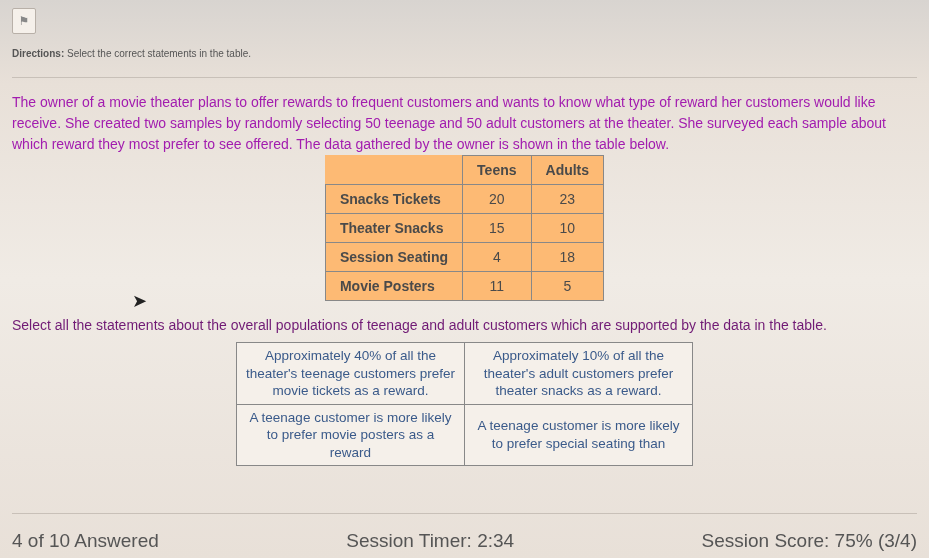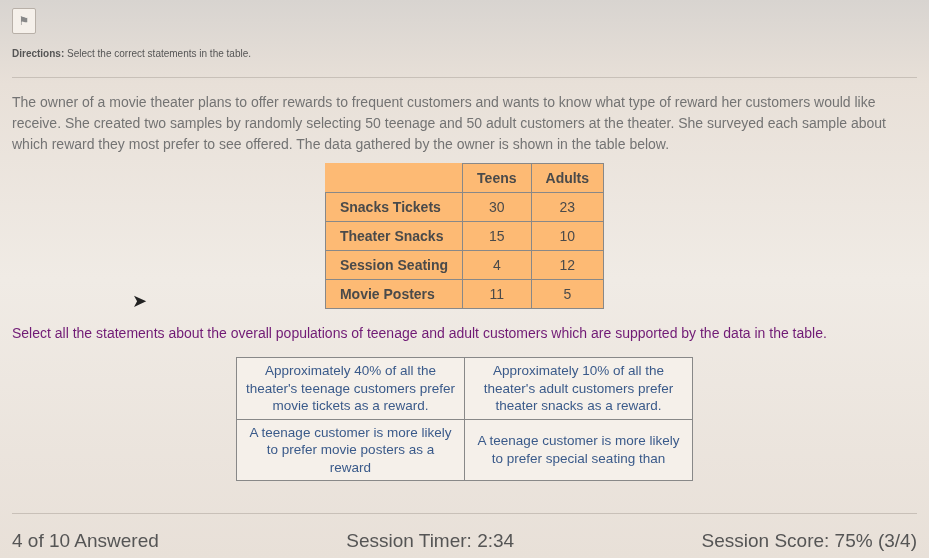--- a/index.html
+++ b/index.html
@@ -32,23 +32,23 @@
       color: #555;
       margin-bottom: 18px;
     }
     .directions b { font-weight: bold; }
     .hr {
       border-top: 1px solid #c8c0b8;
       margin-bottom: 14px;
     }
     .passage {
       font-size: 14px;
-      color: #737373;
+      color: #a21caf;
       line-height: 1.5;
-      margin-bottom: 8px;
+      margin-bottom: 0;
     }
     .data-table {
       border-collapse: collapse;
       margin: 0 auto 16px auto;
       background: #fdba74;
     }
     .data-table th, .data-table td {
       border: 1px solid #888;
       padding: 6px 14px;
       font-size: 14px;
@@ -56,21 +56,21 @@
     .data-table th { font-weight: bold; text-align: center; }
     .data-table td.label { font-weight: bold; text-align: left; }
     .data-table td.num { text-align: center; }
     .data-table .corner { border: none; background: transparent; }
     .select-text {
       font-size: 14px;
       color: #701a75;
       margin-bottom: 2px;
     }
     .answer-grid {
-      margin: 16px auto;
+      margin: 9px auto;
       border-collapse: collapse;
     }
     .answer-grid td {
       border: 1px solid #888;
       width: 228px;
       padding: 4px 8px;
       text-align: center;
       font-size: 13.5px;
       color: #3a5a8a;
       vertical-align: middle;
@@ -117,32 +117,32 @@
 
 <table class="data-table">
   <tbody>
       <tr>
     <td class="corner"></td>
     <th>Teens</th>
     <th>Adults</th>
   </tr>
   <tr>
     <td class="label">Snacks Tickets</td>
-    <td class="num">30</td>
+    <td class="num">20</td>
     <td class="num">23</td>
   </tr>
   <tr>
     <td class="label">Theater Snacks</td>
     <td class="num">15</td>
     <td class="num">10</td>
   </tr>
   <tr>
     <td class="label">Session Seating</td>
     <td class="num">4</td>
-    <td class="num">12</td>
+    <td class="num">18</td>
   </tr>
   <tr>
     <td class="label">Movie Posters</td>
     <td class="num">11</td>
     <td class="num">5</td>
   </tr>
 </tbody>
   </table>
 
 <div class="select-text">Select all the statements about the overall populations of teenage and adult customers which are supported by the data in the table.</div>

